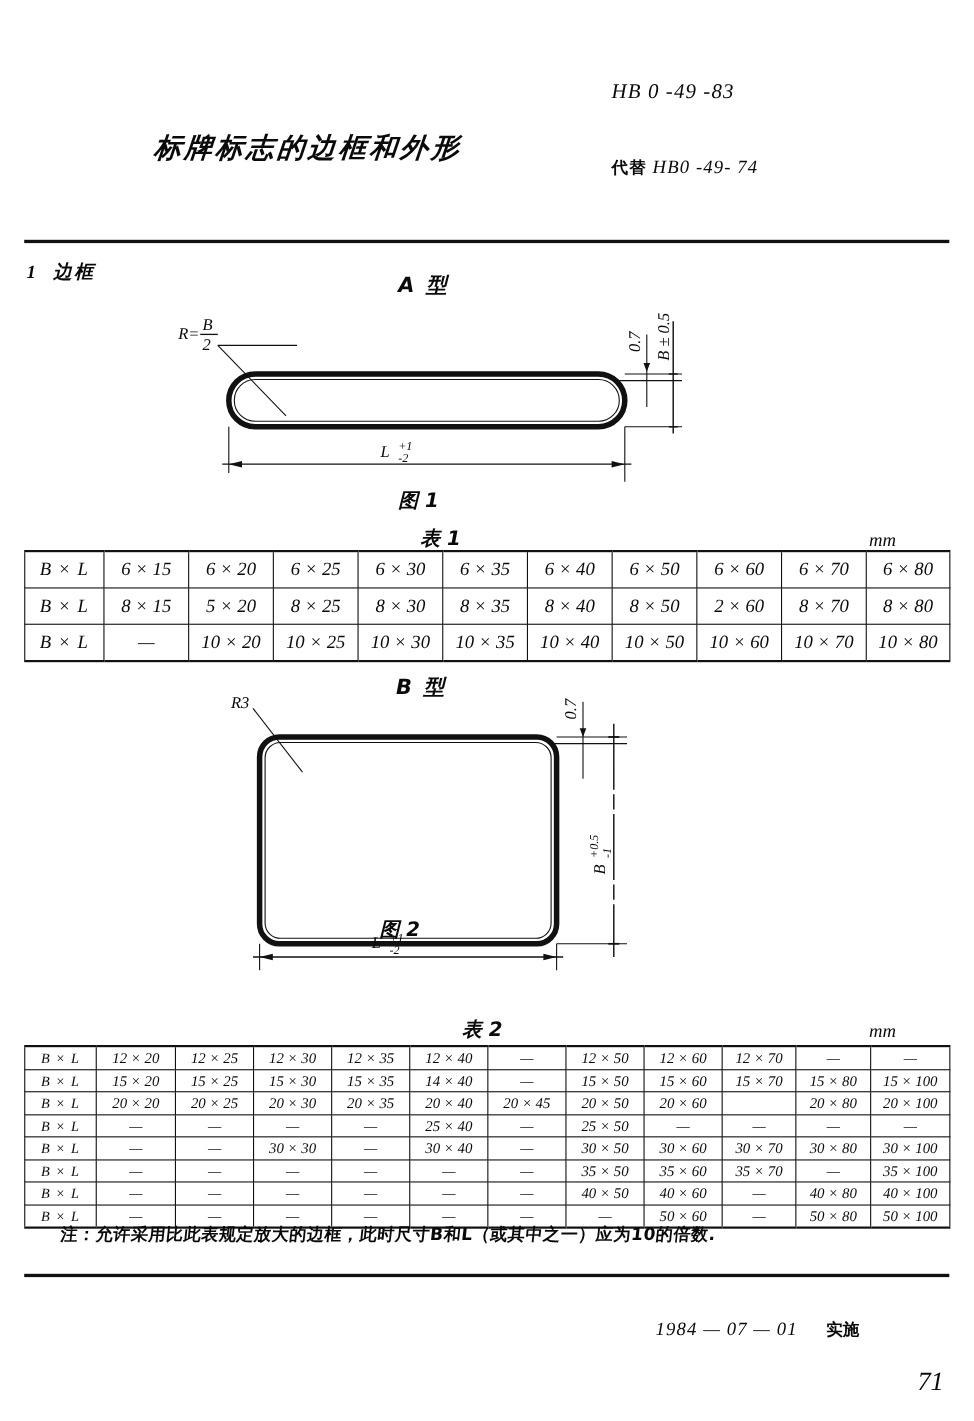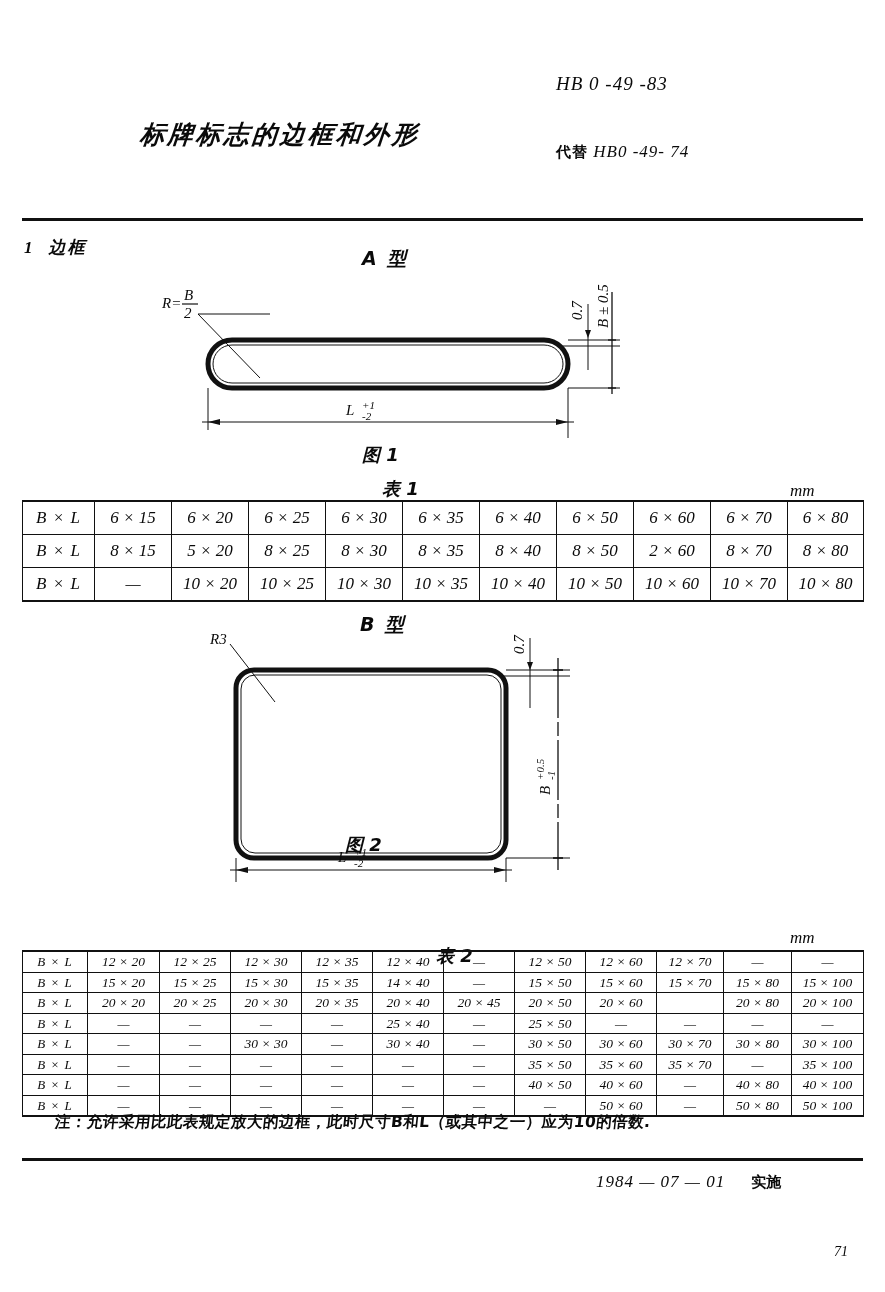--- a/index.html
+++ b/index.html
@@ -125,21 +125,21 @@
 
   .tbl-caption {
     position: absolute;
     font-family: "DejaVu Sans", sans-serif;
     font-size: 18px;
     font-style: italic;
     font-weight: bold;
     white-space: nowrap;
   }
   #tbl1-caption { left: 382px; top: 477px; }
-  #tbl2-caption { left: 436px; top: 924px; margin-top: 20px; }
+  #tbl2-caption { left: 420px; top: 924px; }
 
   .unit-mm {
     position: absolute;
     font-size: 17px;
     font-style: italic;
     white-space: nowrap;
   }
   #tbl1-unit { left: 790px; top: 481px; }
   #tbl2-unit { left: 790px; top: 928px; }
 
@@ -214,32 +214,32 @@
     font-weight: bold;
     font-size: 15px;
   }
   .ftr .dt {
     font-family: "Liberation Serif", serif;
     font-style: italic;
     font-size: 17px;
     letter-spacing: 1px;
   }
   #footer-left { left: 24px; top: 1168px; }
-  #footer-right { left: 596px; top: 1172px; }
+  #footer-right { left: 596px; top: 1199px; }
   #footer-left .gap1 { display: inline-block; width: 10px; }
   #footer-left .gap2 { display: inline-block; width: 34px; }
   #footer-right .gap2 { display: inline-block; width: 26px; }
 
   .page-no {
     position: absolute;
     left: 834px;
     top: 1244px;
     font-family: "Liberation Serif", serif;
     font-style: italic;
-    font-size: 14px;
+    font-size: 24px;
   }
 </style>
 </head>
 <body>
 
 <div class="page">
 
   <div class="hdr-title">标牌标志的边框和外形</div>
   <div class="hdr-code">HB 0 -49 -83</div>
   <div class="hdr-replaces">

